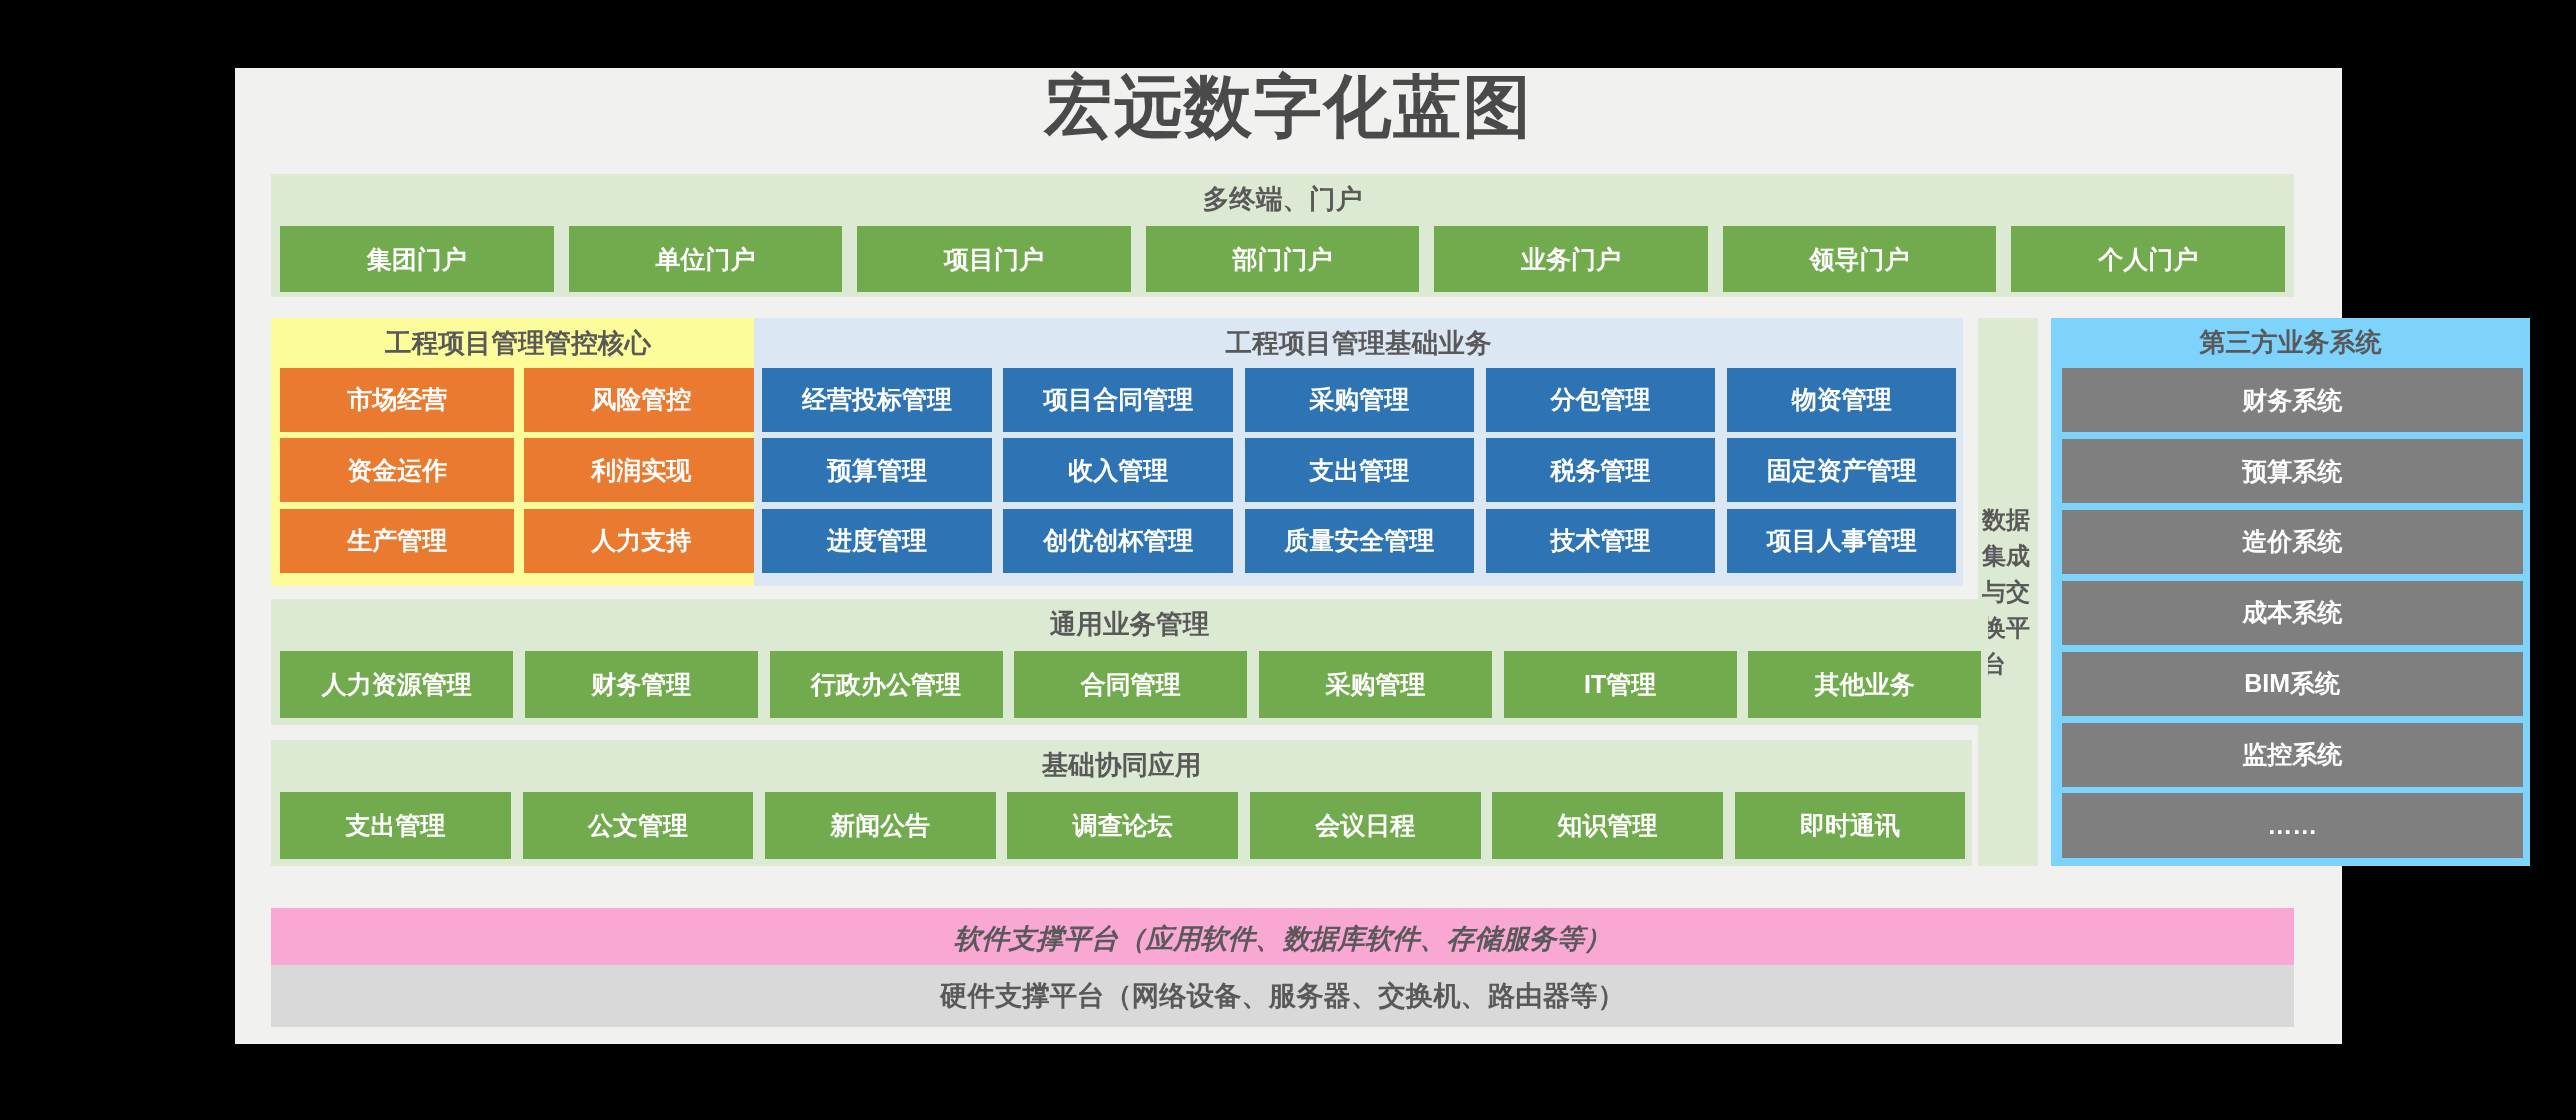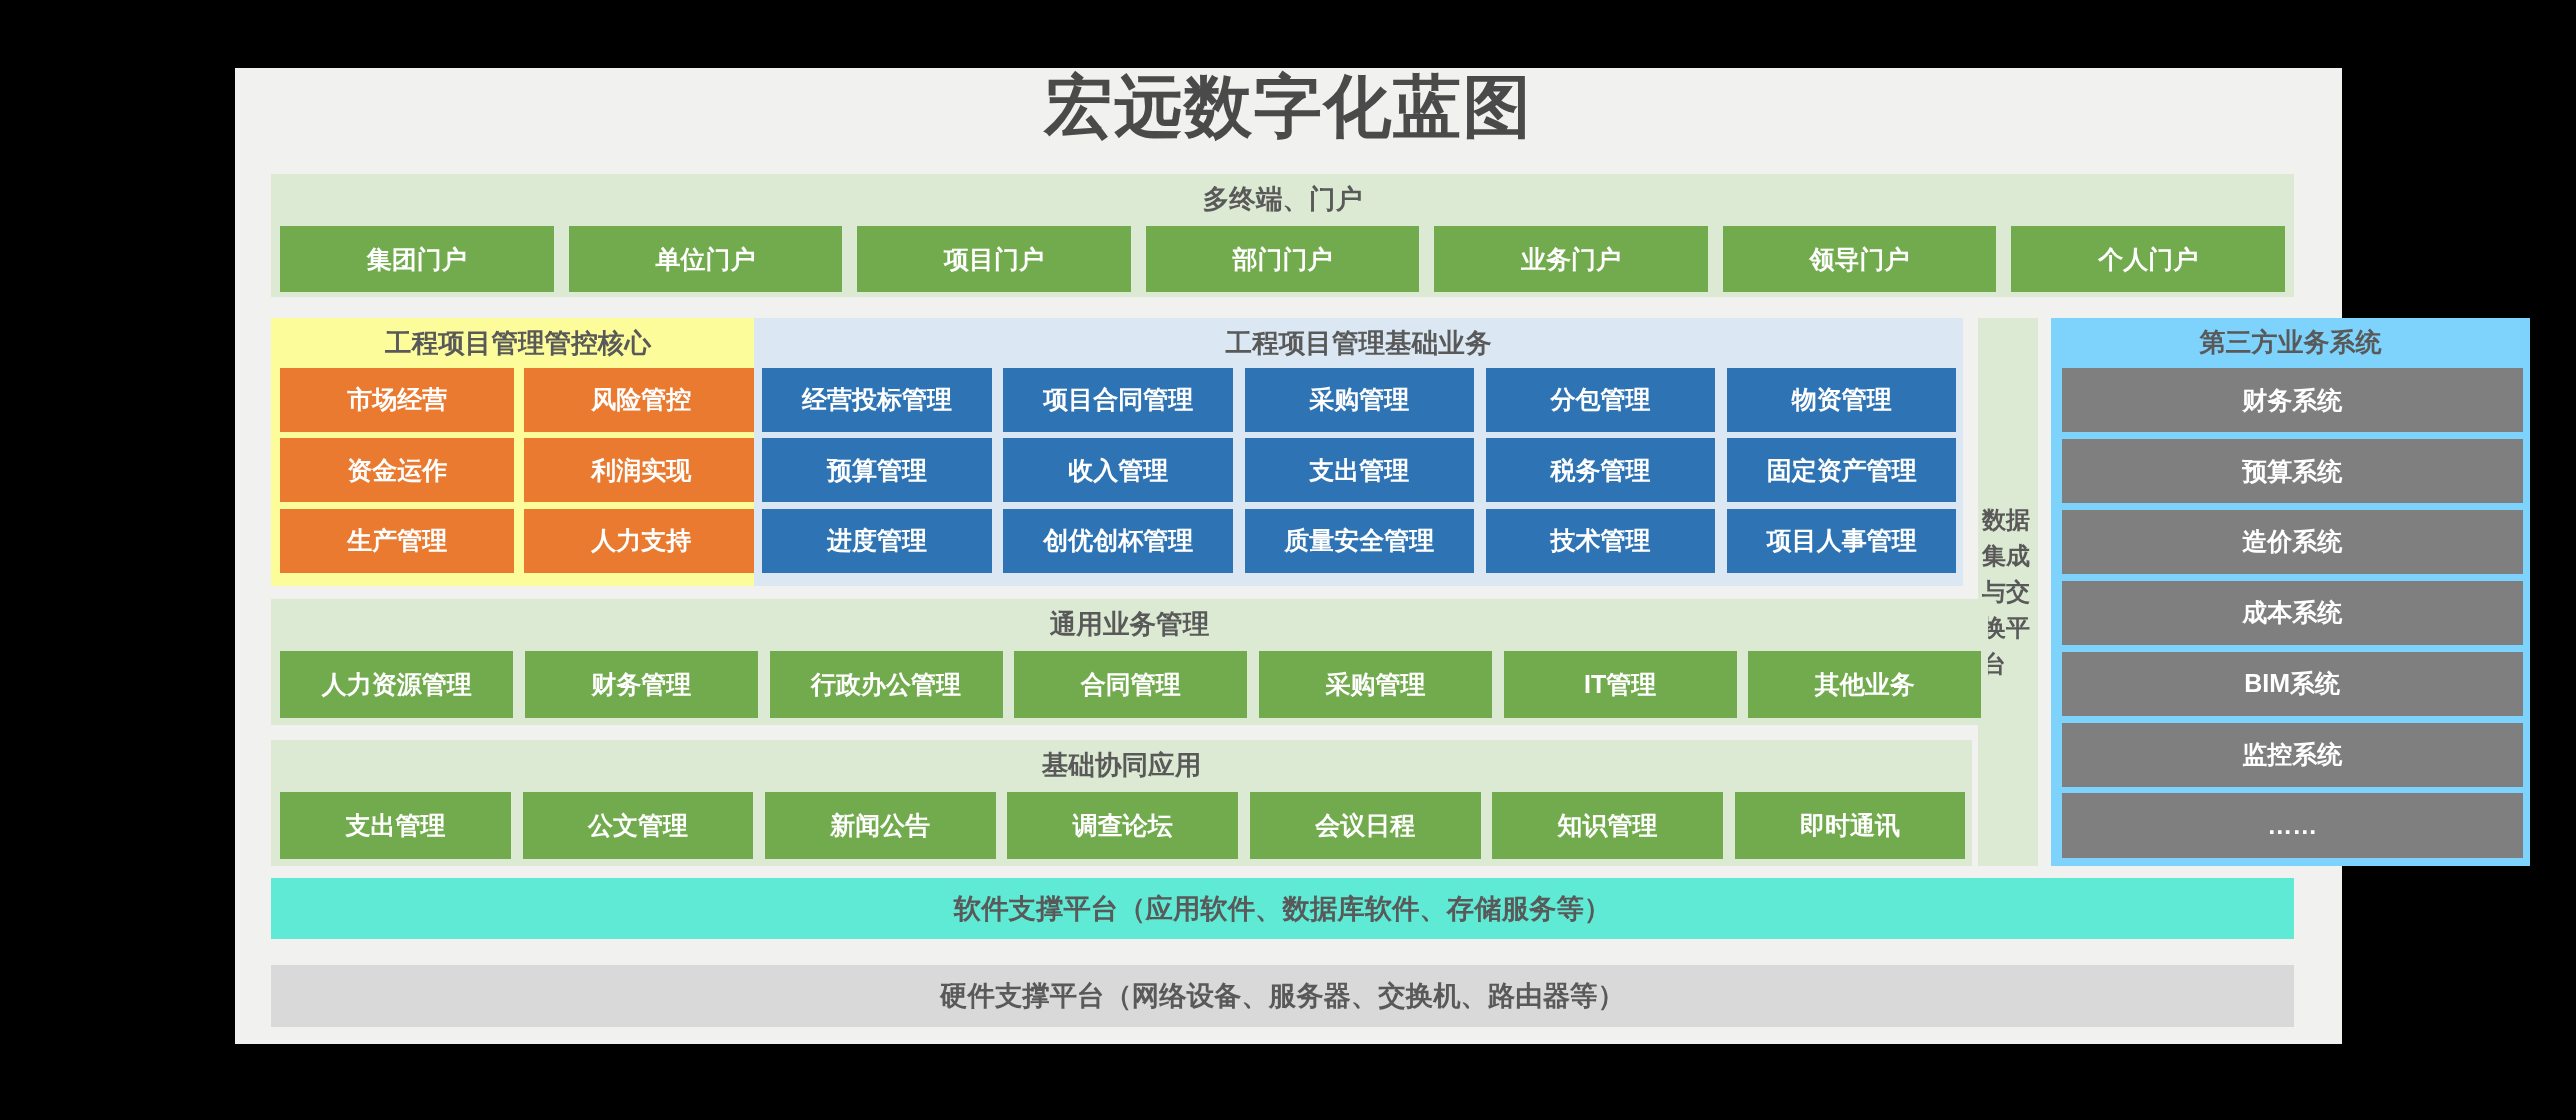--- a/index.html
+++ b/index.html
@@ -78,21 +78,21 @@
   
   .general-panel{left:36px;top:531px;width:1701px;height:126px;background:#dcead3;padding-left:16px;}
   .collab-panel{left:36px;top:672px;width:1701px;height:126px;background:#dcead3;}
   .row7{position:absolute;left:9.1px;right:6.6px;top:52px;height:67px;display:flex;gap:11.6px;}
   
   .band{
     position:absolute;left:36px;width:2023px;
     display:flex;align-items:center;justify-content:center;
     font-size:27.4px;font-weight:bold;color:#595959;
   }
-  .software-band{top:810px;height:61px;background:#5eead4;}
+  .software-band{top:840px;height:61px;background:#f9a8d4;font-style:italic;}
   .hardware-band{top:897px;height:62px;background:#d9d9d9;}
 </style>
 </head>
 <body>
 
 <div class="canvas">
   <div class="content">
 
     <div class="title">宏远数字化蓝图</div>
 

